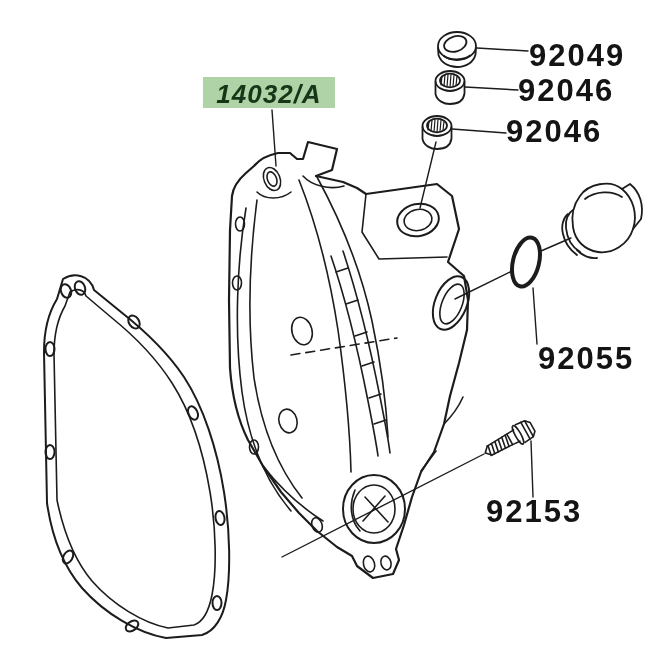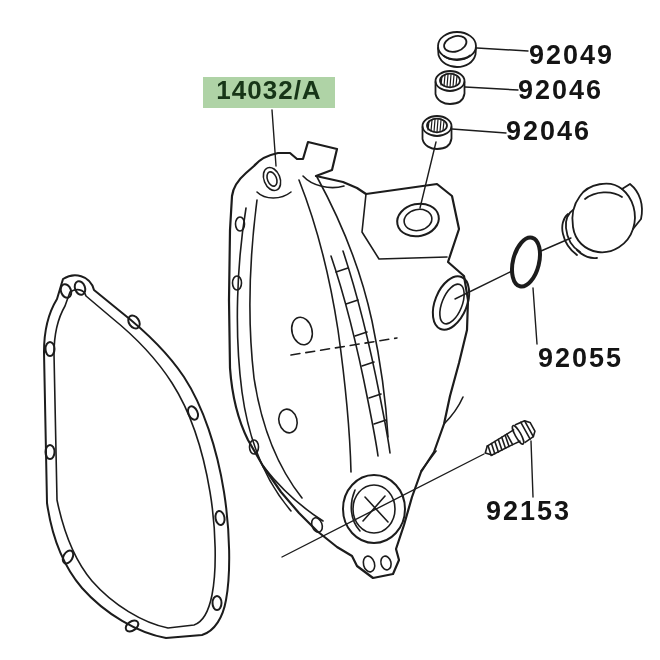--- a/index.html
+++ b/index.html
@@ -9,35 +9,36 @@
     height: 660px;
     background: #ffffff;
     overflow: hidden;
     font-family: "Liberation Sans", sans-serif;
   }
   .canvas svg { position: absolute; left: 0; top: 0; }
   .part-label {
     position: absolute;
     font-family: "Liberation Sans", sans-serif;
     font-weight: bold;
-    font-size: 27px;
+    font-size: 31px;
     line-height: 27px;
     letter-spacing: 2px;
     color: #141414;
     white-space: nowrap;
     cursor: pointer;
   }
   .part-label.highlight-box {
     width: 132px;
     height: 31px;
     display: flex;
-    align-items: flex-start;
+    align-items: flex-end;
     justify-content: center;
     font-size: 26px;
     letter-spacing: 1px;
+    font-style: italic;
   }
 </style>
 </head>
 <body>
 
 <div class="canvas">
 
   <svg width="660" height="660" viewBox="0 0 660 660">
     <g fill="none" stroke="#1c1c1c" stroke-width="1.6" stroke-linecap="round" stroke-linejoin="round">
 

